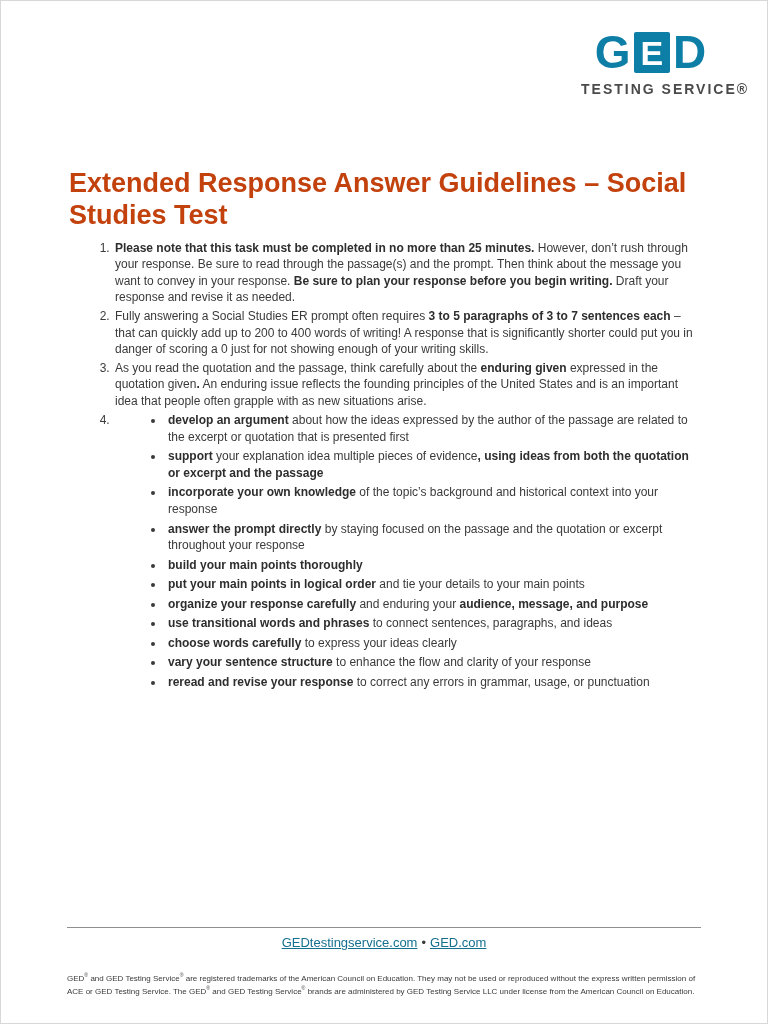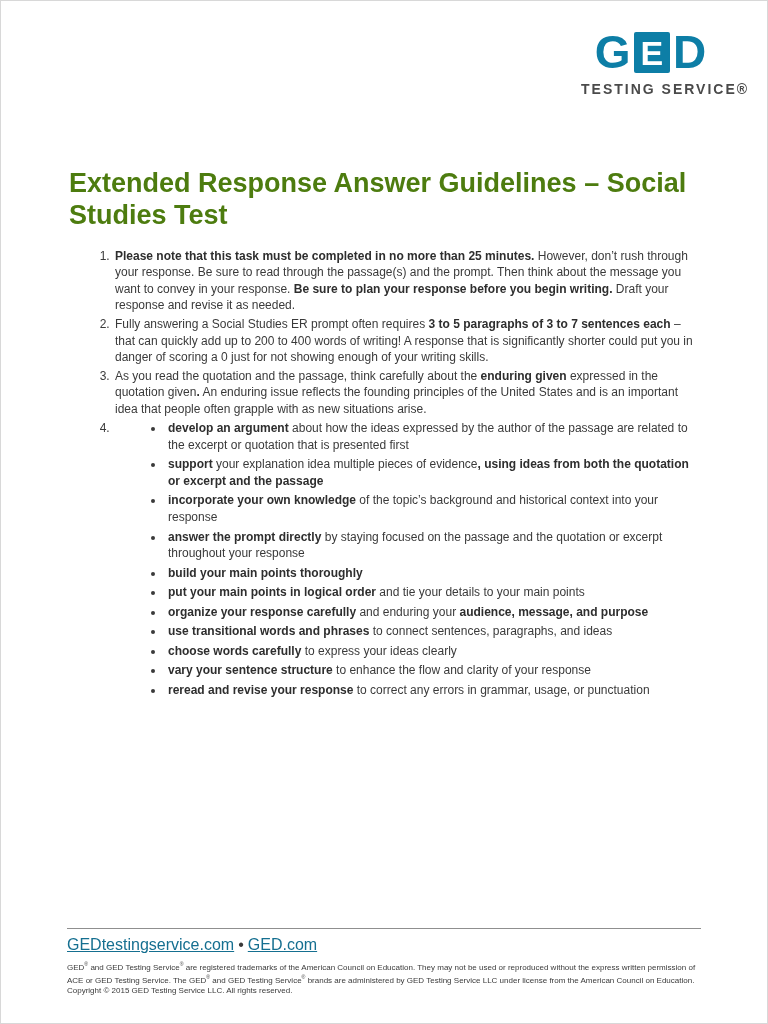--- a/index.html
+++ b/index.html
@@ -55,25 +55,25 @@
   }
 
   
   .content {
     position: absolute;
     left: 68px;
     right: 66px;
     top: 166px;
   }
   .page-title {
-    color: #4d7c0f;
+    color: #c2410c;
     font-size: 27px;
     font-weight: bold;
     line-height: 1.2;
-    margin-bottom: 16px;
+    margin-bottom: 8px;
   }
   .intro {
     font-size: 13.5px;
     line-height: 1.38;
     margin-bottom: 22px;
   }
   ol.guidelines {
     list-style: decimal outside;
     padding-left: 44px;
     font-size: 12px;
@@ -93,22 +93,23 @@
     position: absolute;
     left: 66px;
     right: 66px;
     bottom: 26px;
   }
   .footer-rule {
     border-top: 1px solid #8f8f8f;
     margin-bottom: 7px;
   }
   .footer-links {
-    font-size: 16px;
-    margin-bottom: 7px;
+    text-align: center;
+    font-size: 13px;
+    margin-bottom: 22px;
   }
   .footer-links a {
     color: #156f90;
     text-decoration: underline;
     cursor: pointer;
   }
   .footer-links .sep { color: #3a3a3a; padding: 0 4px; }
   .fine-print {
     font-size: 8px;
     line-height: 1.35;
@@ -161,16 +162,15 @@
       </li>
     </ol>
   </div>
 
   <div class="footer">
     <div class="footer-rule"></div>
     <div class="footer-links">
       <a href="#">GEDtestingservice.com</a><span class="sep">•</span><a href="#">GED.com</a>
     </div>
     <p class="fine-print"><span>GED</span><span class="sup">®</span><span> and GED Testing Service</span><span class="sup">®</span><span> are registered trademarks of the American Council on Education. They may not be used or reproduced without the express written permission of ACE or GED Testing Service. The GED</span><span class="sup">®</span><span> and GED Testing Service</span><span class="sup">®</span><span> brands are administered by GED Testing Service LLC under license from the American Council on Education.</span></p>
-    <p class="fine-print"><span>Copyright © 2015 GED Testing Service LLC. All rights reserved.</span></p>
   </div>
 
 </div>
 
 </body></html>

